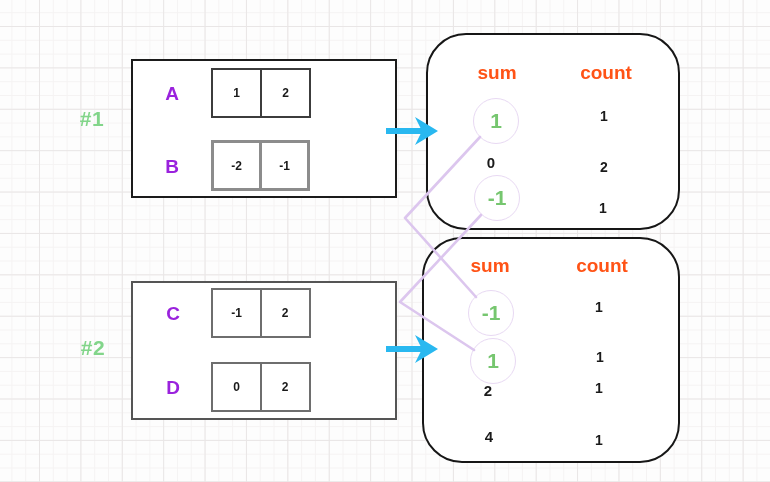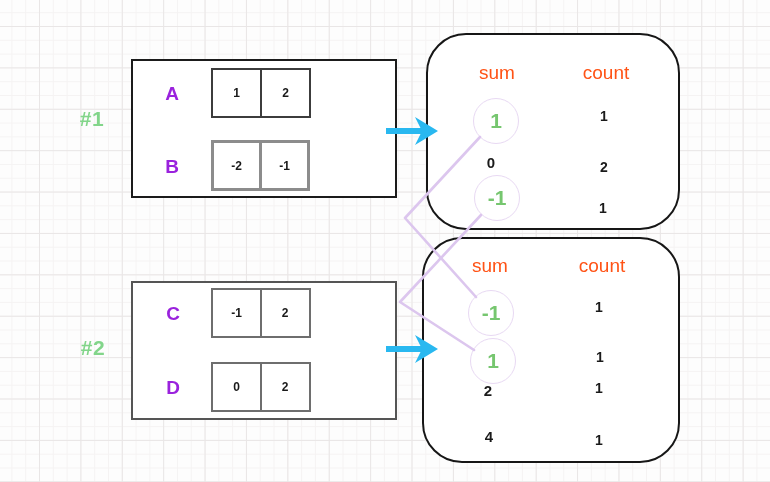--- a/index.html
+++ b/index.html
@@ -26,21 +26,21 @@
   .cells{position:absolute;display:flex;}
   .cell{box-sizing:border-box;width:51px;background:#fff;display:flex;align-items:center;justify-content:center;
         font-size:12px;color:#1a1a1a;font-weight:700;}
   .cells-a .cell{height:50px;border:2px solid #3c3c3c;}
   .cells-a .cell + .cell{margin-left:-2px;}
   .cells-b .cell{height:51px;border:3px solid #8c8c8c;}
   .cells-b .cell + .cell{margin-left:-3px;}
   .cells-cd .cell{height:50px;border:2.5px solid #6e6e6e;}
   .cells-cd .cell + .cell{margin-left:-2.5px;}
   .roundbox{position:absolute;background:#fff;border:2px solid #161616;border-radius:40px;box-sizing:border-box;}
-  .hdr{color:#ff5316;font-size:19px;font-weight:400;}
+  .hdr{color:#ff5316;font-size:19px;font-weight:700;}
   .sum-plain{color:#1a1a1a;font-size:15px;font-weight:700;}
   .count-val{color:#1a1a1a;font-size:14px;font-weight:700;}
   .sum-circle{position:absolute;width:46px;height:46px;border:1.5px solid #e8d9f3;border-radius:50%;
         box-sizing:border-box;display:flex;align-items:center;justify-content:center;
         color:#76c66f;font-size:21px;font-weight:700;background:transparent;}
   .overlay{position:absolute;left:0;top:0;z-index:5;pointer-events:none;}
 </style>
 </head>
 <body>
 

